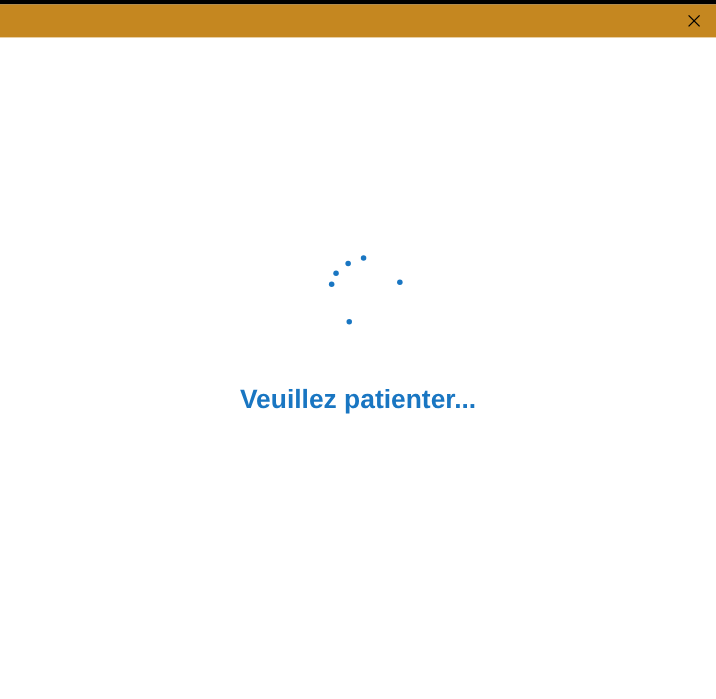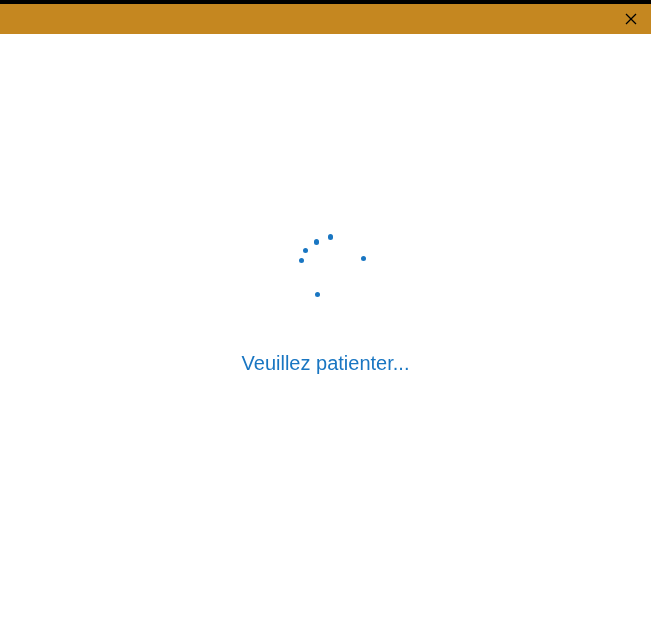--- a/index.html
+++ b/index.html
@@ -58,22 +58,22 @@
       height: 90px;
       margin-bottom: 28px;
     }
     .spinner-dot {
       position: absolute;
       border-radius: 50%;
       background: #1976c2;
     }
     .loading-text {
       color: #1976c2;
-      font-size: 20px;
-      font-weight: 400;
+      font-size: 24px;
+      font-weight: 700;
     }
   </style>
 </head>
 <body>
 
 <div class="top-black-bar"></div>
 
 <div class="title-bar">
   <div class="close-btn">
     <svg viewBox="0 0 12 12">

